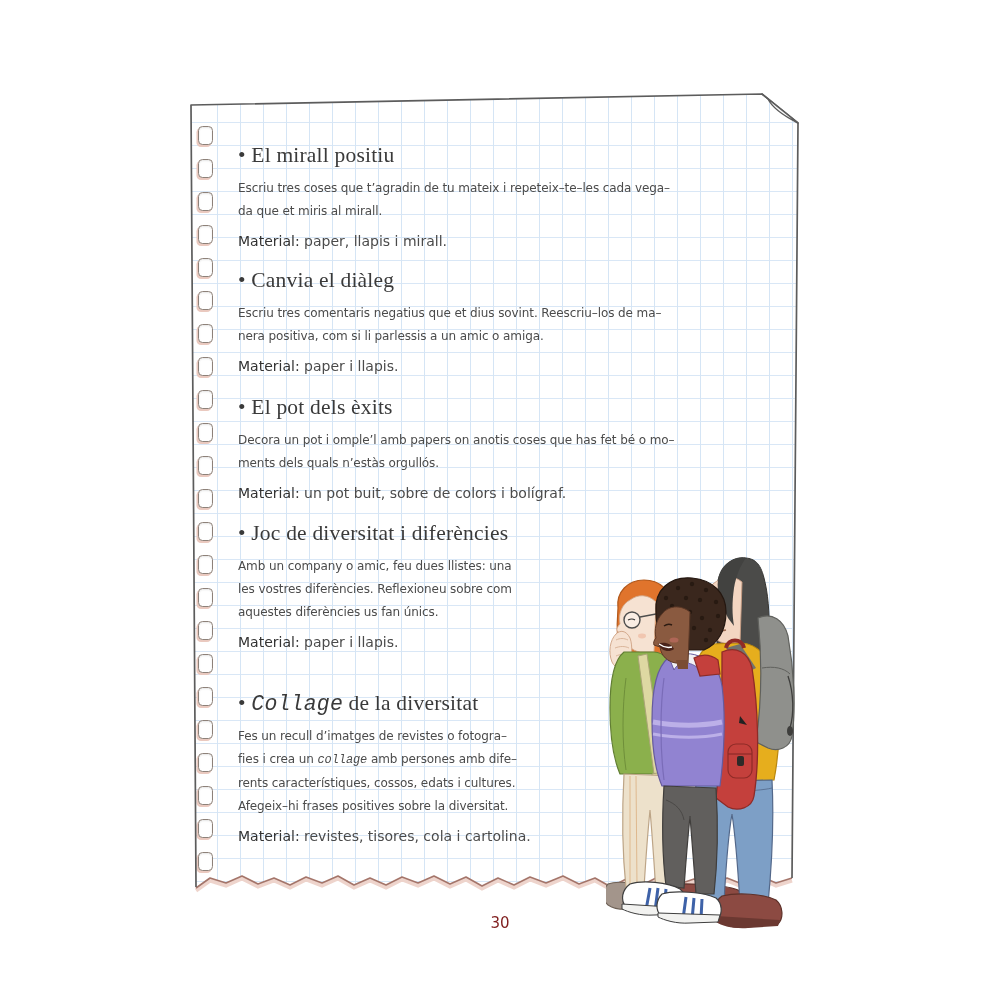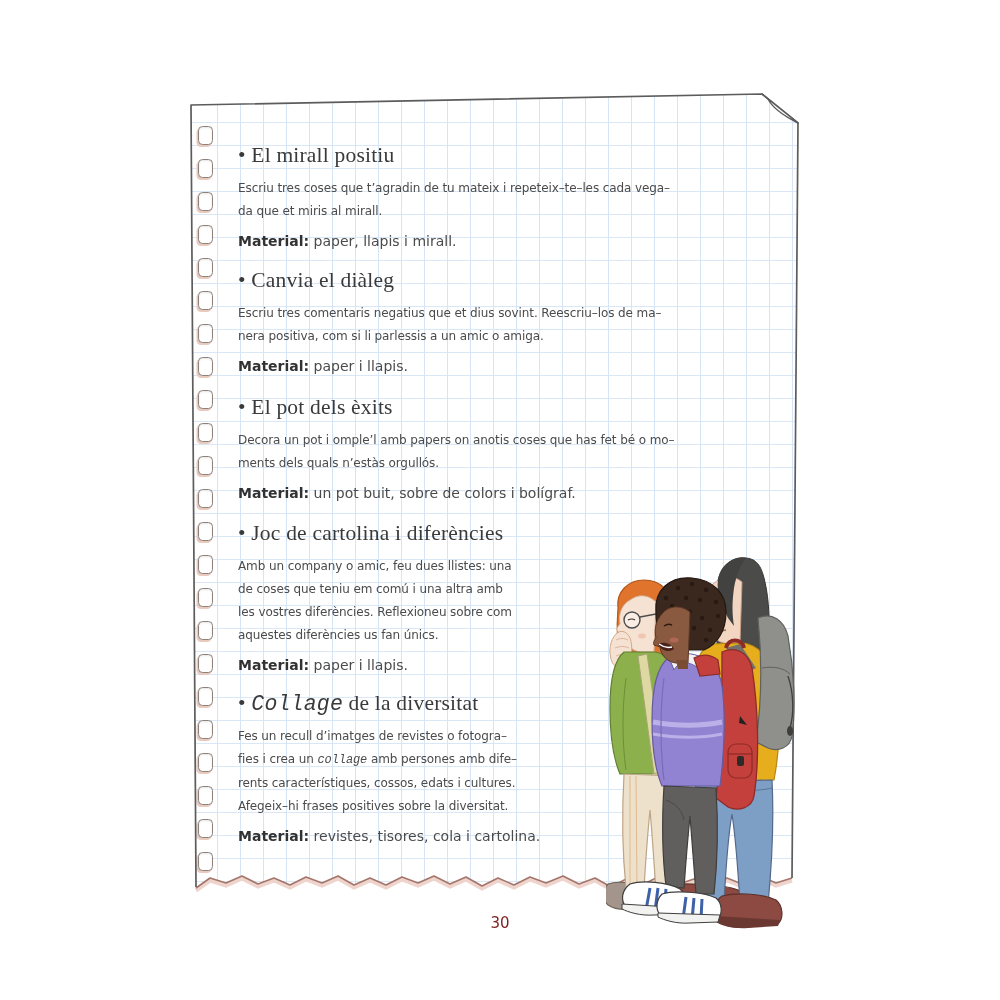--- a/index.html
+++ b/index.html
@@ -27,21 +27,21 @@
   .hole{position:absolute;left:12px;width:13px;height:17px;border-radius:4.5px;
         border:1.6px solid #8d8179;background:#fff;
         box-shadow:-1.5px 2px 0 rgba(233,198,188,.95), inset 0 1px 2px rgba(0,0,0,.10);}
   
   .section{position:absolute;left:52px;}
   .s1{top:55px}.s2{top:180px}.s3{top:307px}.s4{top:433px}.s5{top:603px}
   .act-title{font-family:"Liberation Serif",serif;font-size:21.5px;color:#3a3a3a;
              margin:0 0 9px 0;letter-spacing:.2px;white-space:nowrap;}
   .bl{font-size:12px;line-height:23px;color:#4b4b4b;white-space:nowrap;letter-spacing:-.1px;}
   .mat{margin-top:7px;font-size:14px;line-height:23px;color:#4b4b4b;white-space:nowrap;}
-  .lbl{font-weight:bold;color:#323232;}
+  .lbl{font-weight:normal;color:#323232;}
   .it{font-style:italic;font-family:Liberation Mono, monospace;}
   .page-number{position:absolute;left:460px;top:914px;width:80px;text-align:center;
                font-size:15px;color:#7f1d1d;z-index:2;}
   
   .illus{position:absolute;left:606px;top:548px;width:198px;height:385px;z-index:6;}
 </style>
 </head>
 <body>
 
 <div class="canvas">
@@ -86,23 +86,22 @@
     </div>
 
     <div class="section s3">
       <div class="act-title">• El pot dels èxits</div>
       <div class="bl">Decora un pot i omple’l amb papers on anotis coses que has fet bé o mo–</div>
       <div class="bl">ments dels quals n’estàs orgullós.</div>
       <div class="mat"><span class="lbl">Material:</span><span> un pot buit, sobre de colors i bolígraf.</span></div>
     </div>
 
     <div class="section s4">
-      <div class="act-title">• Joc de cartolina i diferències</div>
+      <div class="act-title">• Joc de diversitat i diferències</div>
       <div class="bl">Amb un company o amic, feu dues llistes: una</div>
-      <div class="bl">de coses que teniu em comú i una altra amb</div>
       <div class="bl">les vostres diferències. Reflexioneu sobre com</div>
       <div class="bl">aquestes diferències us fan únics.</div>
       <div class="mat"><span class="lbl">Material:</span><span> paper i llapis.</span></div>
     </div>
 
     <div class="section s5">
       <div class="act-title"><span>• </span><span class="it">Collage</span><span> de la diversitat</span></div>
       <div class="bl">Fes un recull d’imatges de revistes o fotogra–</div>
       <div class="bl"><span>fies i crea un </span><span class="it">collage</span><span> amb persones amb dife–</span></div>
       <div class="bl">rents característiques, cossos, edats i cultures.</div>

